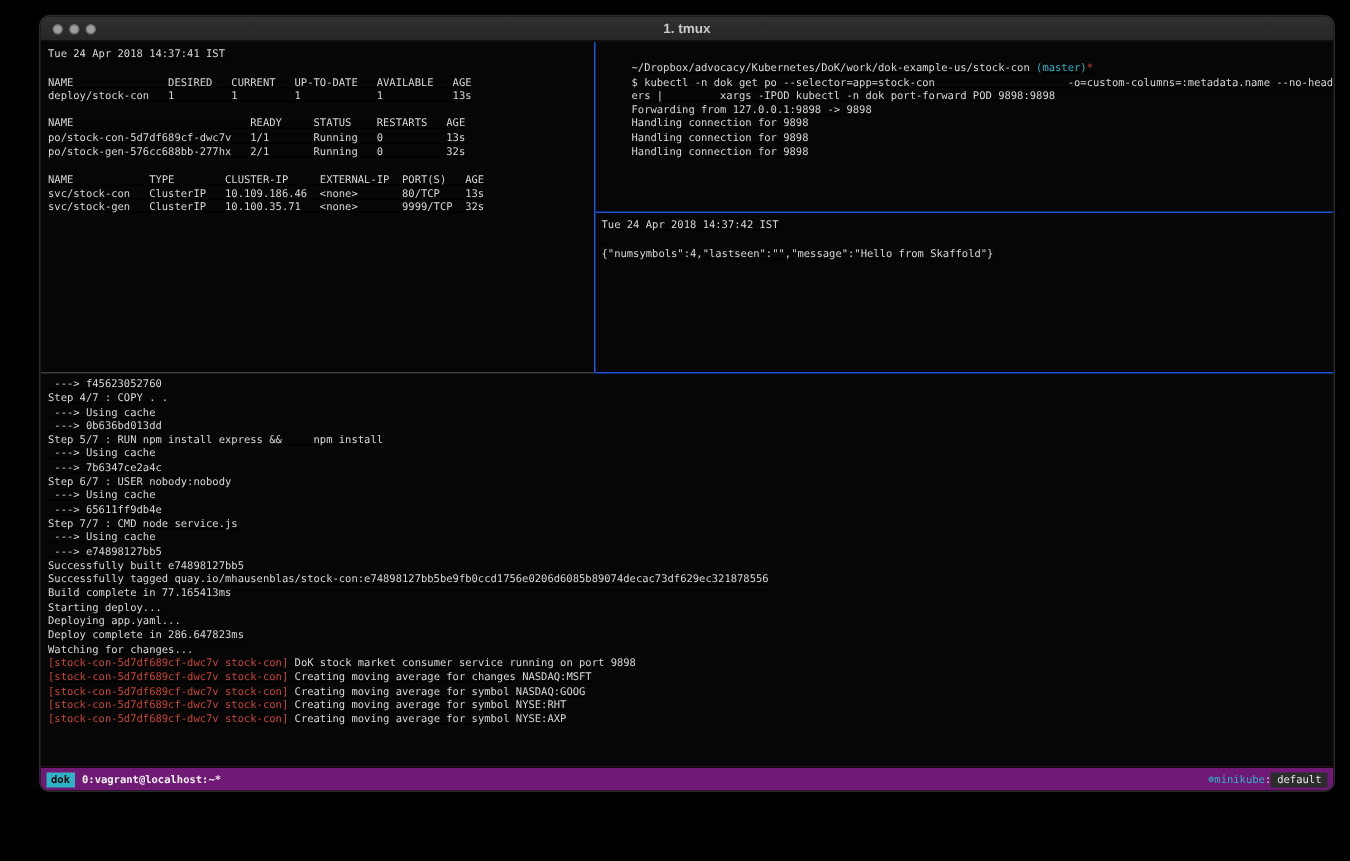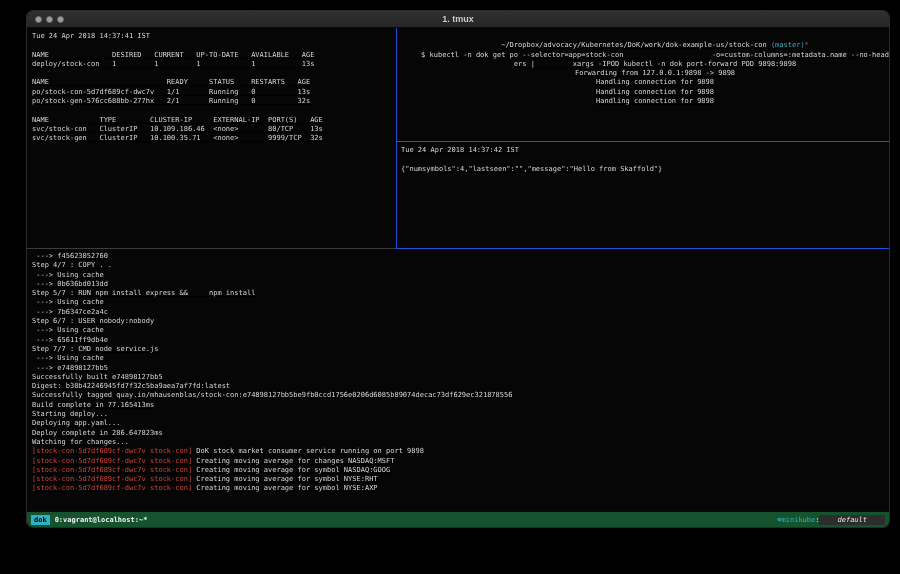--- a/index.html
+++ b/index.html
@@ -23,41 +23,41 @@
     position: absolute; left: 0; right: 0; top: 3px; text-align: center;
     font-family: "Liberation Sans", sans-serif; font-size: 9px; font-weight: bold; color: #c9c9c9;
   }
 
   .pane { position: absolute; overflow: hidden; text-decoration: underline; }
   .tline { height: 9.3px; line-height: 9.3px; white-space: pre; font-size: 7px; color: #d6d6d6; }
   .tline span.cyan { color: #2eb3c6; }
   .tline span.red  { color: #c94434; }
 
   .pane-top-left  { left: 0; top: 17px; width: 369px; height: 220px; padding: 4px 0 0 5px; }
-  .pane-top-right { left: 390px; top: 17px; right: 0; height: 113px; padding: 4px 0 0 4px; text-align: center; }
+  .pane-top-right { left: 390px; top: 17px; right: 0; height: 113px; padding: 4px 0 0 4px; }
   .pane-mid-right { left: 370px; top: 131px; right: 0; height: 106px; padding: 4px 0 0 4px; }
   .pane-bottom    { left: 0; top: 238px; right: 0; height: 264px; padding: 3px 0 0 5px; }
 
   .vdiv-blue { position: absolute; left: 369px; top: 17px; width: 1px; height: 221px; background: #1d54d6; }
   .hdiv-right-blue { position: absolute; left: 370px; top: 130px; right: 0; height: 1px; background: #1d54d6; }
   .hdiv-left-gray  { position: absolute; left: 0; top: 237px; width: 369px; height: 1px; background: #3c3c3c; }
   .hdiv-right-blue2{ position: absolute; left: 370px; top: 237px; right: 0; height: 1px; background: #1d54d6; }
 
   .statusbar {
     position: absolute; left: 0; bottom: 0; right: 0; height: 16px;
-    background: #14532d; border-top: 1px solid #0a0a0a;
+    background: #701a75; border-top: 1px solid #0a0a0a;
     display: flex; justify-content: space-between; align-items: center;
     padding: 0 4px; font-size: 7px; white-space: pre;
   }
   .sb-left, .sb-right { display: flex; align-items: center; }
   .session-chip { background: #2eb3c6; color: #000; padding: 1px 3px; font-weight: bold; }
   .window-label { color: #f2f2f2; font-weight: bold; margin-left: 5px; }
   .kube-icon, .kube-context { color: #2eb3c6; }
   .kube-sep { color: #e6e6e6; }
-  .kube-ns { color: #e6e6e6; background: #2d2d2d; padding: 1px 18px; font-style: italic; }
+  .kube-ns { color: #e6e6e6; background: #2d2d2d; padding: 1px 4px; }
 </style>
 </head>
 <body>
 
 <div class="window">
 
   <div class="titlebar">
     <div class="lights">
       <div class="light"></div>
       <div class="light"></div>
@@ -113,21 +113,20 @@
       <div class="tline"><span>Step 5/7 : RUN npm install express &amp;&amp;     npm install</span></div>
       <div class="tline"><span> ---&gt; Using cache</span></div>
       <div class="tline"><span> ---&gt; 7b6347ce2a4c</span></div>
       <div class="tline"><span>Step 6/7 : USER nobody:nobody</span></div>
       <div class="tline"><span> ---&gt; Using cache</span></div>
       <div class="tline"><span> ---&gt; 65611ff9db4e</span></div>
       <div class="tline"><span>Step 7/7 : CMD node service.js</span></div>
       <div class="tline"><span> ---&gt; Using cache</span></div>
       <div class="tline"><span> ---&gt; e74898127bb5</span></div>
       <div class="tline"><span>Successfully built e74898127bb5</span></div>
-      <div class="tline"><span>Digest: b38b42246945fd7f32c5ba9aea7af7fd:latest</span></div>
       <div class="tline"><span>Successfully tagged quay.io/mhausenblas/stock-con:e74898127bb5be9fb0ccd1756e0206d6085b89074decac73df629ec321878556</span></div>
       <div class="tline"><span>Build complete in 77.165413ms</span></div>
       <div class="tline"><span>Starting deploy...</span></div>
       <div class="tline"><span>Deploying app.yaml...</span></div>
       <div class="tline"><span>Deploy complete in 286.647823ms</span></div>
       <div class="tline"><span>Watching for changes...</span></div>
       <div class="tline"><span class="red">[stock-con-5d7df689cf-dwc7v stock-con]</span><span> DoK stock market consumer service running on port 9898</span></div>
       <div class="tline"><span class="red">[stock-con-5d7df689cf-dwc7v stock-con]</span><span> Creating moving average for changes NASDAQ:MSFT</span></div>
       <div class="tline"><span class="red">[stock-con-5d7df689cf-dwc7v stock-con]</span><span> Creating moving average for symbol NASDAQ:GOOG</span></div>
       <div class="tline"><span class="red">[stock-con-5d7df689cf-dwc7v stock-con]</span><span> Creating moving average for symbol NYSE:RHT</span></div>

